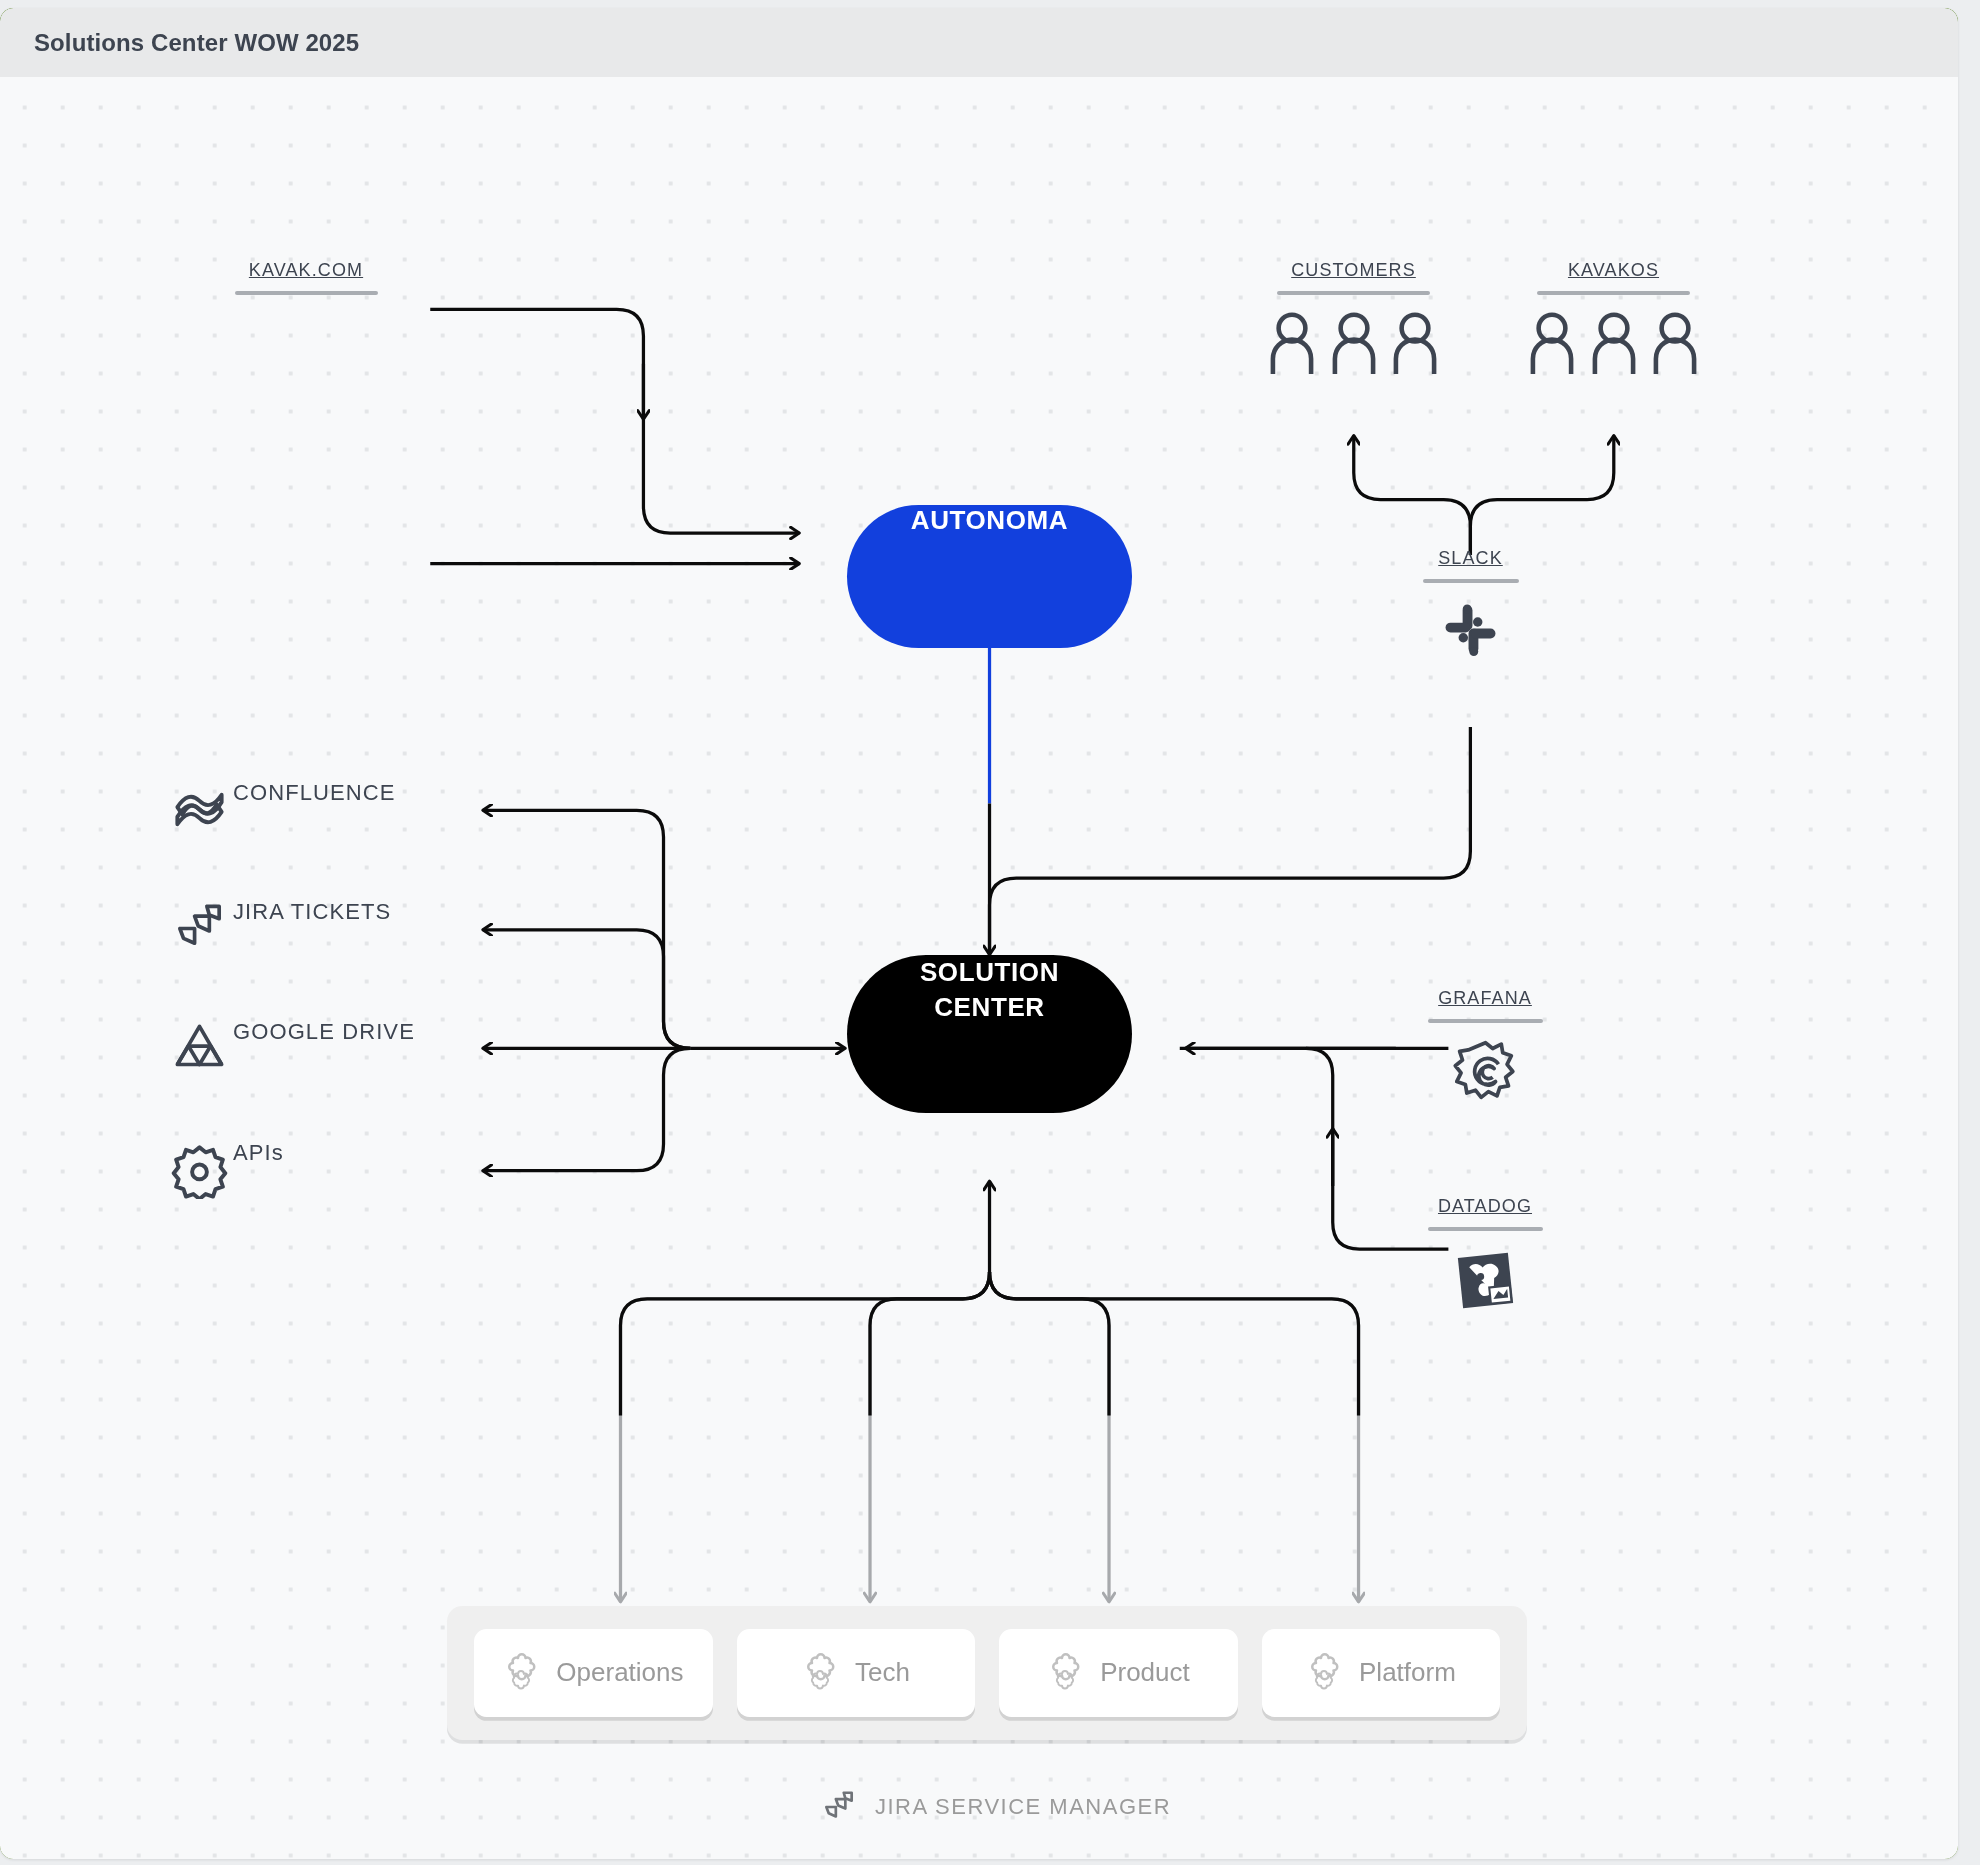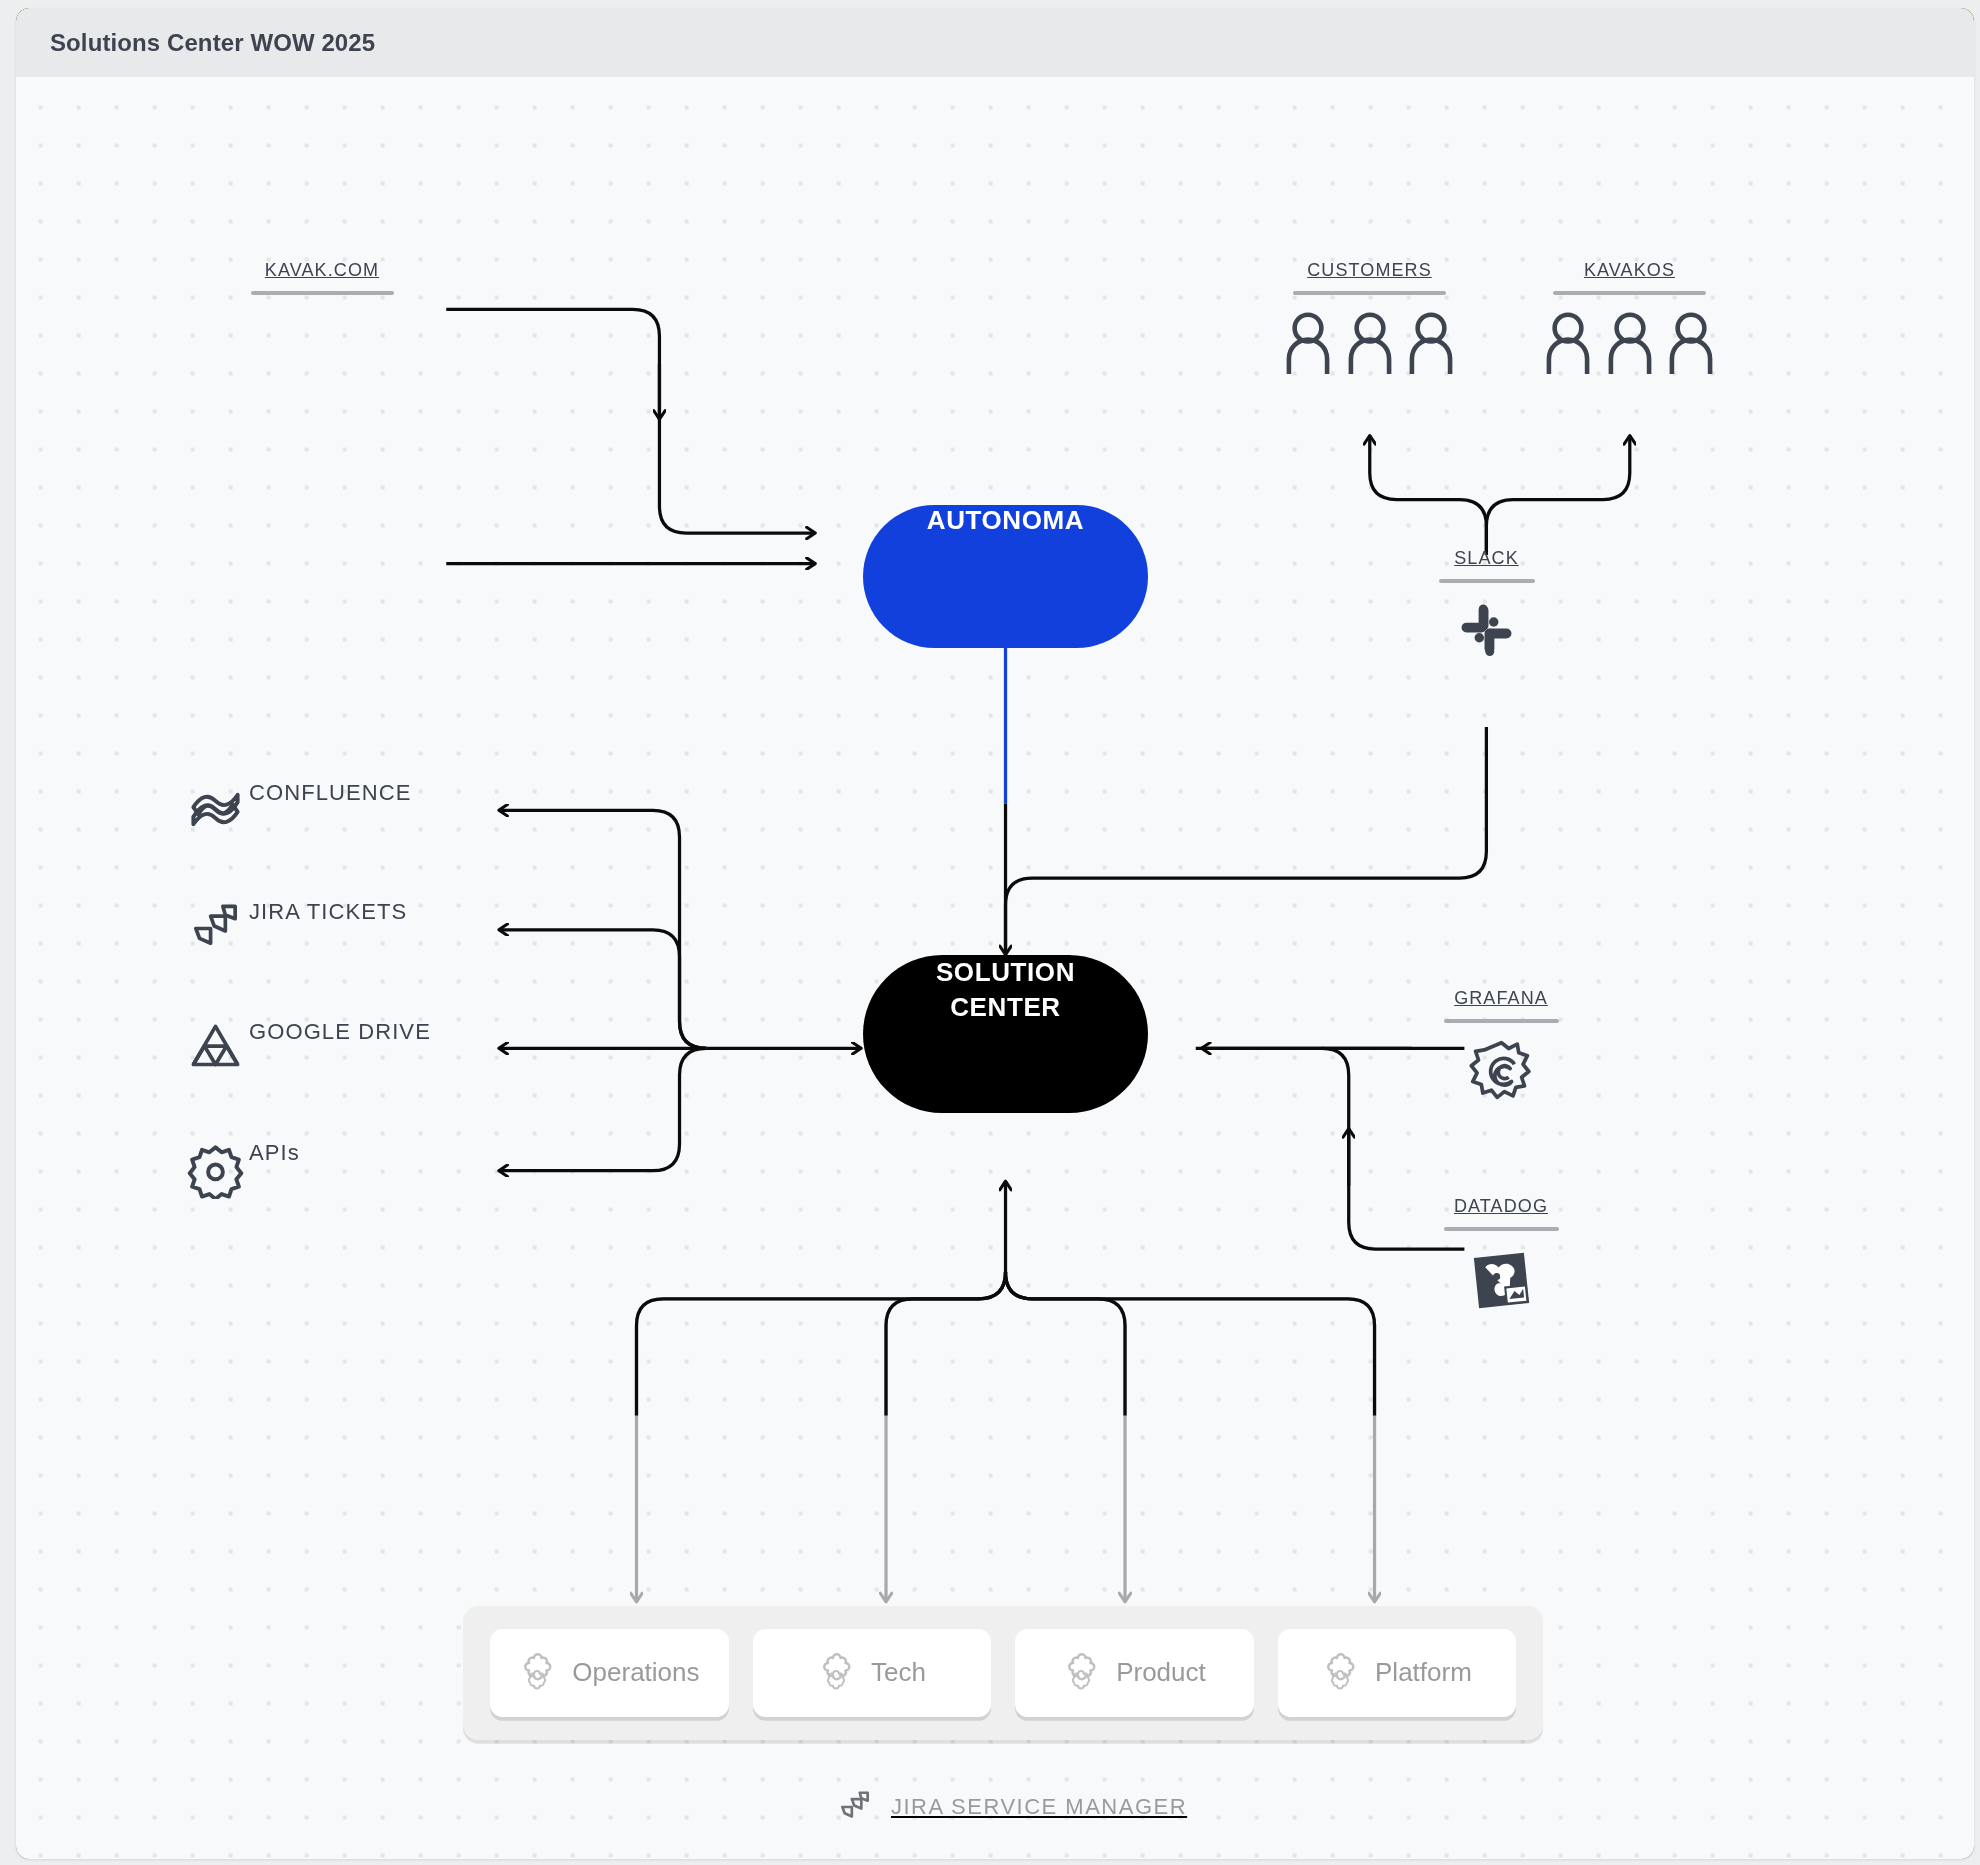--- a/index.html
+++ b/index.html
@@ -3,21 +3,21 @@
 <meta charset="utf-8">
 <style>
   * { box-sizing: border-box; margin: 0; padding: 0; }
   html, body {
     width: 1981px; height: 1866px;
     background: #eceef0;
     font-family: "Liberation Sans", sans-serif;
     overflow: hidden;
   }
   #app {
-    position: absolute; left: 16px; top: 7.6px;
+    position: absolute; left: 0; top: 7.6px;
     width: 1958px; height: 1851px;
     background: #4d7c0f;
     border-radius: 13.4px;
     overflow: hidden;
     box-shadow: 0 1px 2.9px rgba(0,0,0,.10);
   }
   #titlebar {
     position: absolute; left: 0; top: 0; width: 100%; height: 69px;
     background: #e8e9ea;
     border-top-left-radius: 13.4px; border-top-right-radius: 13.4px;
@@ -67,21 +67,21 @@
   }
   .team-card {
     background: #ffffff; border-radius: 12.4px;
     height: 88px; flex: 1;
     display: flex; align-items: center; justify-content: center; gap: 13.4px;
     box-shadow: 0 3.8px 0 rgba(0,0,0,.12);
   }
   .team-label { font-size: 26px; color: #9a9a9a; white-space: nowrap; }
 
   #jsm-footer {
-    position: absolute; display: flex; align-items: center; gap: 17px; text-decoration: underline;
+    position: absolute; display: flex; align-items: center; gap: 17px;
   }
   #jsm-footer .jsm-text {
     font-size: 22px; color: #9a9a9a; letter-spacing: 1.5px; white-space: nowrap;
   }
   .icon { display: block; }
 </style>
 </head>
 <body>
 
 <div id="app">

